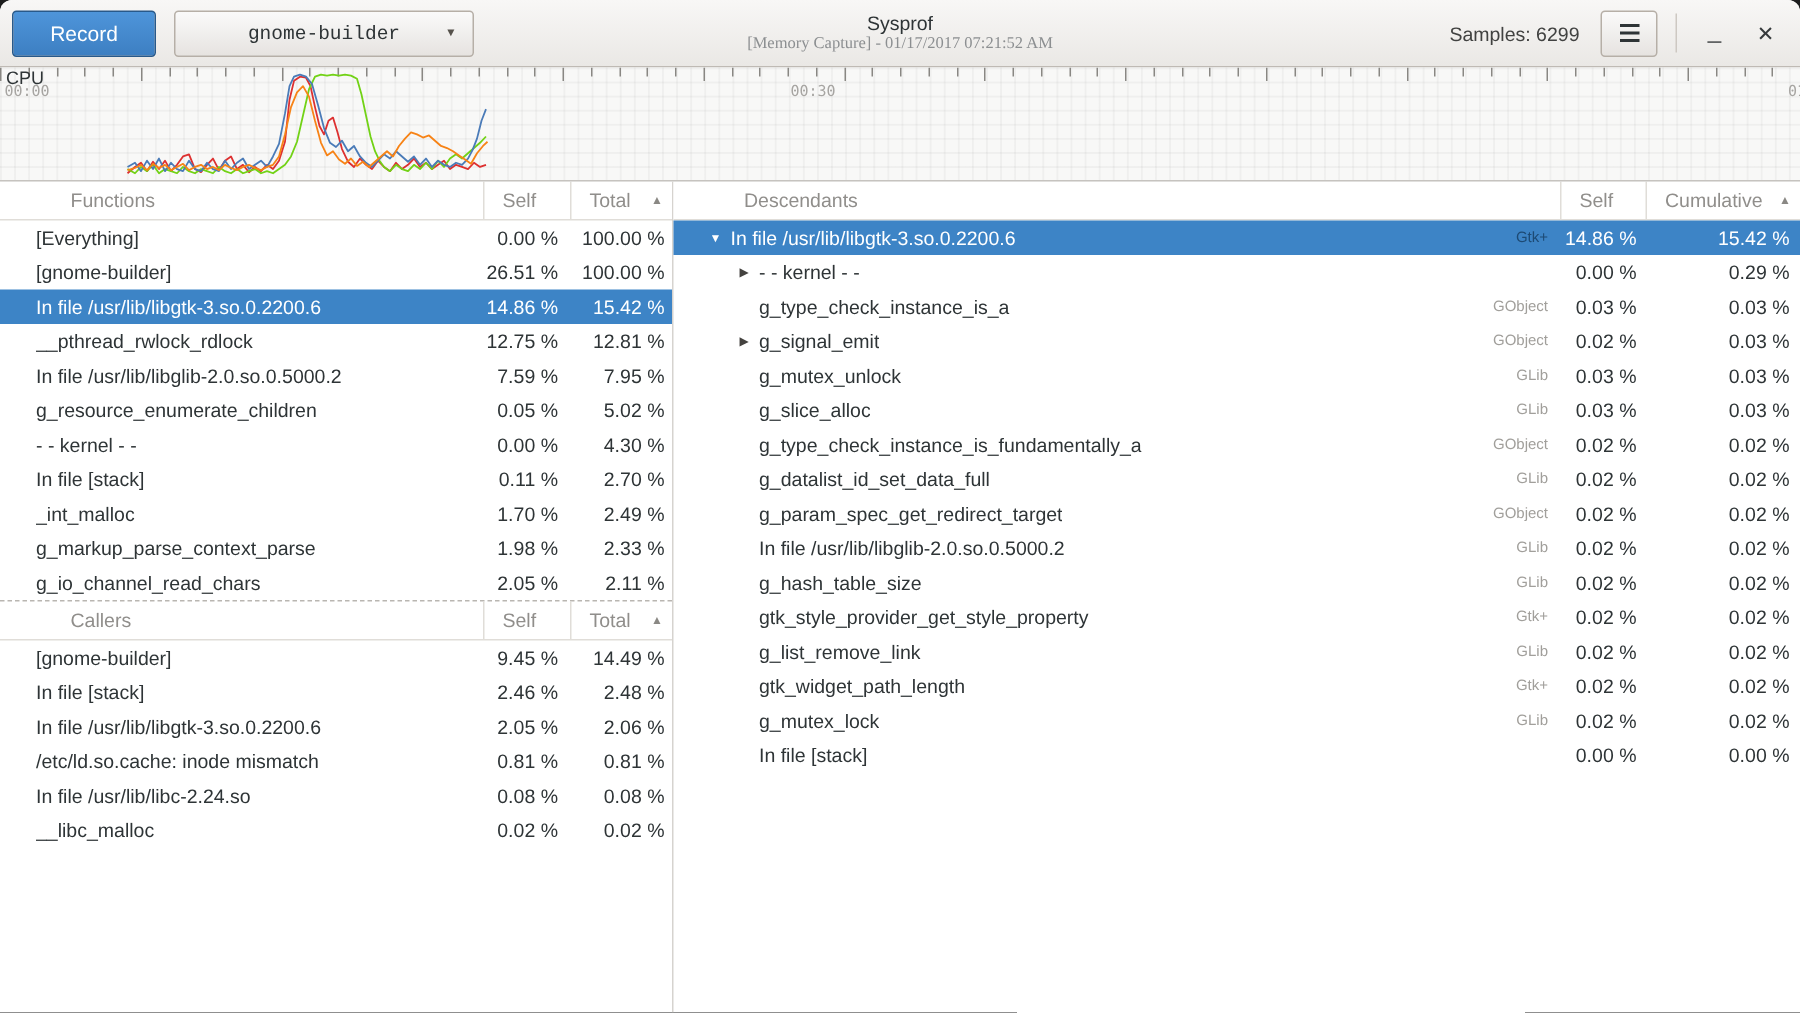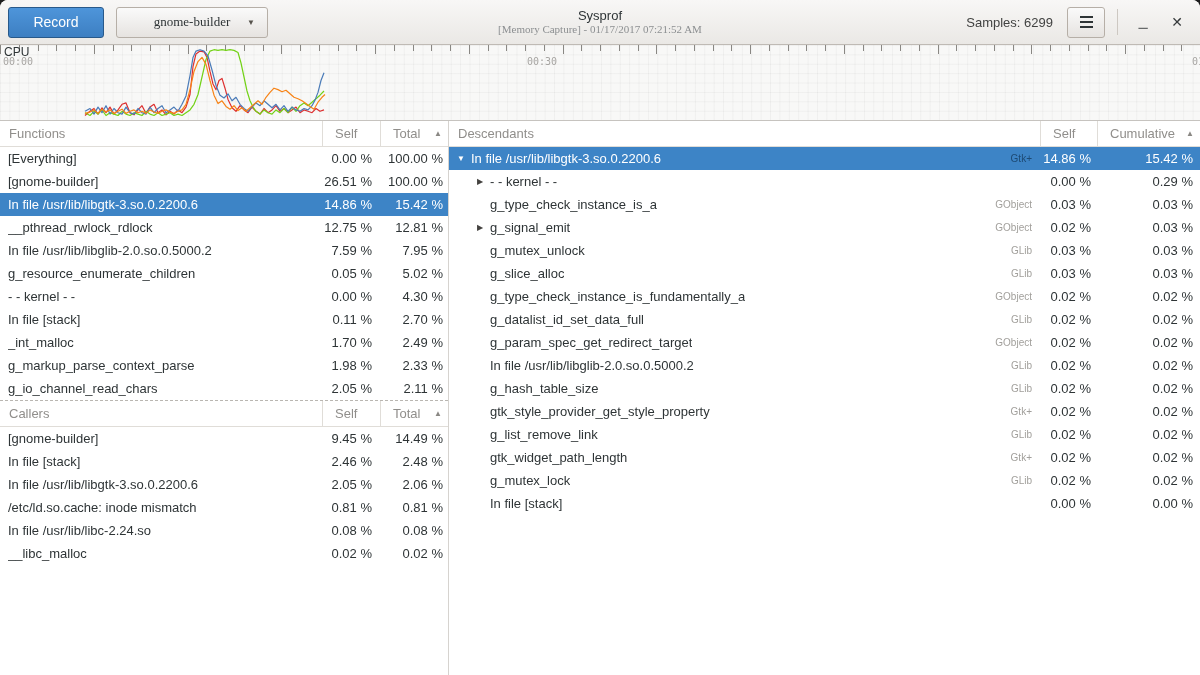--- a/index.html
+++ b/index.html
@@ -8,24 +8,24 @@
   .window { position:relative; width:1200px; height:675px; background:#ffffff;
             border-radius:8px 8px 0 0; overflow:hidden; }
 
   
   .headerbar { position:relative; height:45px;
     background:linear-gradient(#f8f7f6, #eae8e5);
     border-bottom:1px solid #bfbab4; display:flex; align-items:center; }
   .record-btn { margin-left:8px; width:96px; height:31px; border-radius:3px;
     background:linear-gradient(#4e95da, #3d7fc2); border:1px solid #28598a;
     color:#ffffff; font-size:14px; font-family:inherit; cursor:pointer; }
-  .process-select { margin-left:12px; width:152px; height:31px; border-radius:3px;
+  .process-select { margin-left:12px; width:200px; height:31px; border-radius:3px;
     background:linear-gradient(#fafafa, #e6e3e0); border:1px solid #b6afa7;
     display:flex; align-items:center; justify-content:center; gap:10px;
-    font-size:13px; color:#2e3436; font-family:Liberation Serif, serif; cursor:pointer; position:relative; }
+    font-size:13px; color:#2e3436; font-family:Liberation Mono, monospace; cursor:pointer; position:relative; }
   .process-select .chevron { position:absolute; right:12px; font-size:8px; color:#56524c; }
   .title-block { position:absolute; left:0; right:0; top:0; height:44px;
     display:flex; flex-direction:column; align-items:center; justify-content:center;
     pointer-events:none; }
   .title { font-size:13px; font-weight:normal; color:#2e3436; line-height:15px; }
   .subtitle { font-size:11px; color:#8c8f91; line-height:13px;font-family:Liberation Serif, serif; }
   .header-right { margin-left:auto; display:flex; align-items:center; height:44px; }
   .samples { font-size:13px; color:#414241; margin-right:14px; }
   .menu-btn { width:38px; height:31px; border-radius:3px;
     background:linear-gradient(#fafafa, #e6e3e0); border:1px solid #b6afa7;
@@ -53,25 +53,25 @@
 
   
   .main { display:flex; height:554px; background:#ffffff; }
   .left-pane { width:448px; }
   .pane-divider { width:1px; background:#d6d3cf; }
   .right-pane { flex:1; }
 
   
   .thead { display:flex; height:26px; border-bottom:1px solid #e0ddd8; background:#ffffff; }
   .th { display:flex; align-items:center; font-size:13px; color:#908e8b; overflow:hidden; }
-  .th.name { flex:1; padding-left:9px; }
+  .th.name { flex:1; padding-left:9px;margin-left:38px; }
   .th.num { border-left:1px solid #e0ddd8; padding-left:12px; }
   .sort-arrow { margin-left:auto; padding-right:6px; font-size:8px; color:#8a8884; }
   .tbody .tr { display:flex; height:23px; align-items:center; font-size:13px;
-    color:#2e3436; cursor:pointer; }
+    color:#2e3436; cursor:pointer;padding-left:16px; }
   .tr .td.name { flex:1; display:flex; align-items:center; overflow:hidden;
     white-space:nowrap; padding-left:8px; }
   .tr .td.num { text-align:right; white-space:nowrap; }
   .left-pane .td.num.self,  .left-pane .th.num.self  { width:58px; }
   .left-pane .td.num.total, .left-pane .th.num.total { width:68px; }
   .left-pane .td.num.self  { padding-right:8px; }
   .left-pane .td.num.total { padding-right:5px; }
   .right-pane .td.num.self,  .right-pane .th.num.self  { width:57px; }
   .right-pane .td.num.total, .right-pane .th.num.total { width:103px; }
   .right-pane .td.num.self  { padding-right:6px; }

